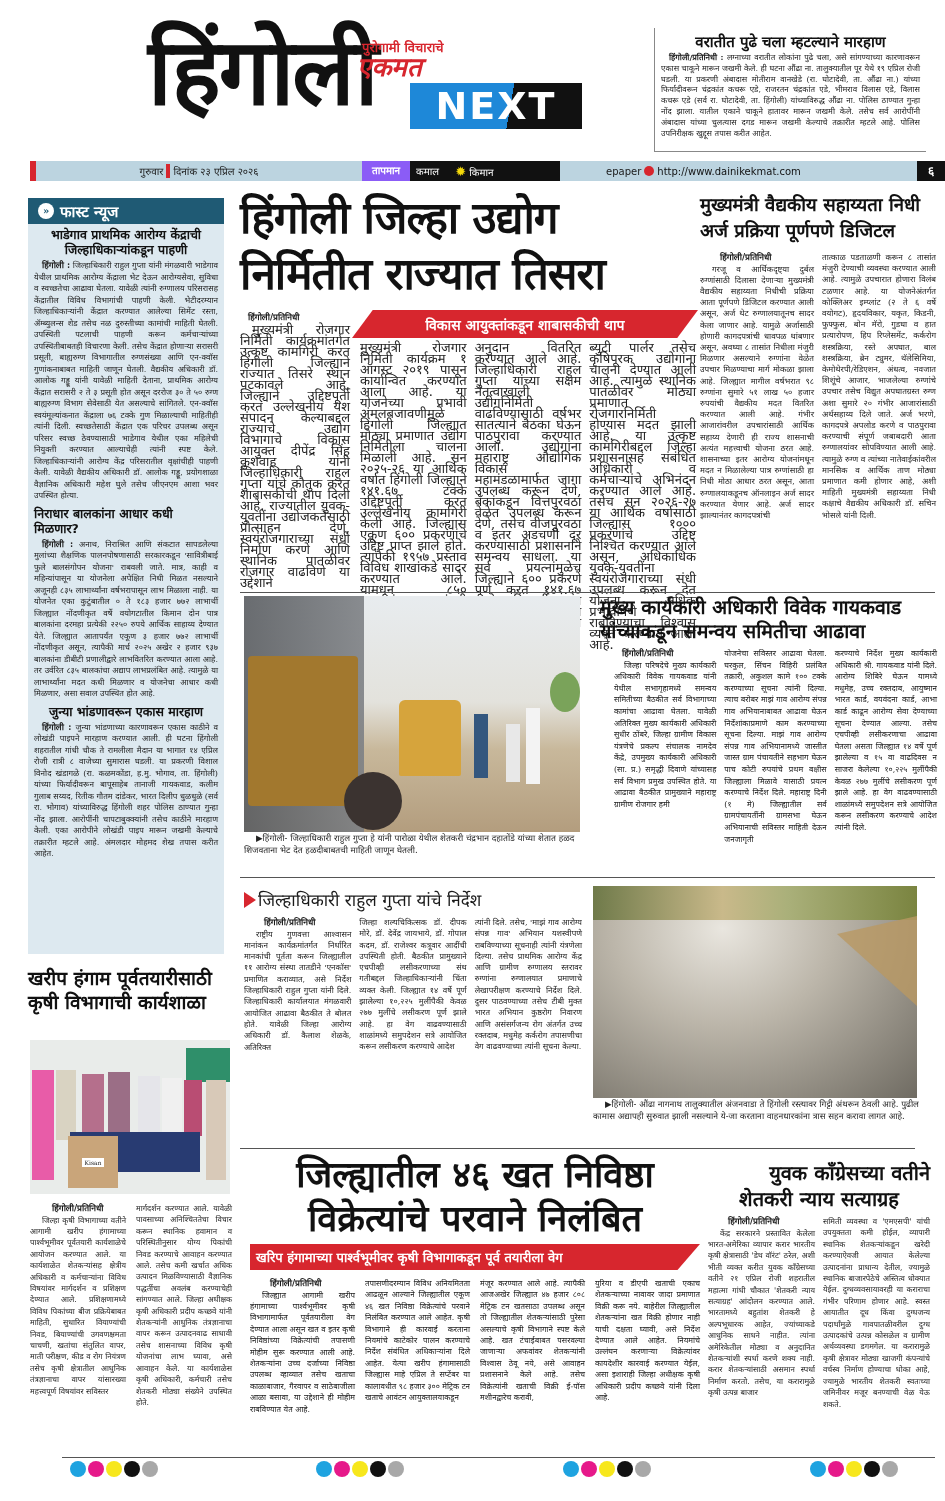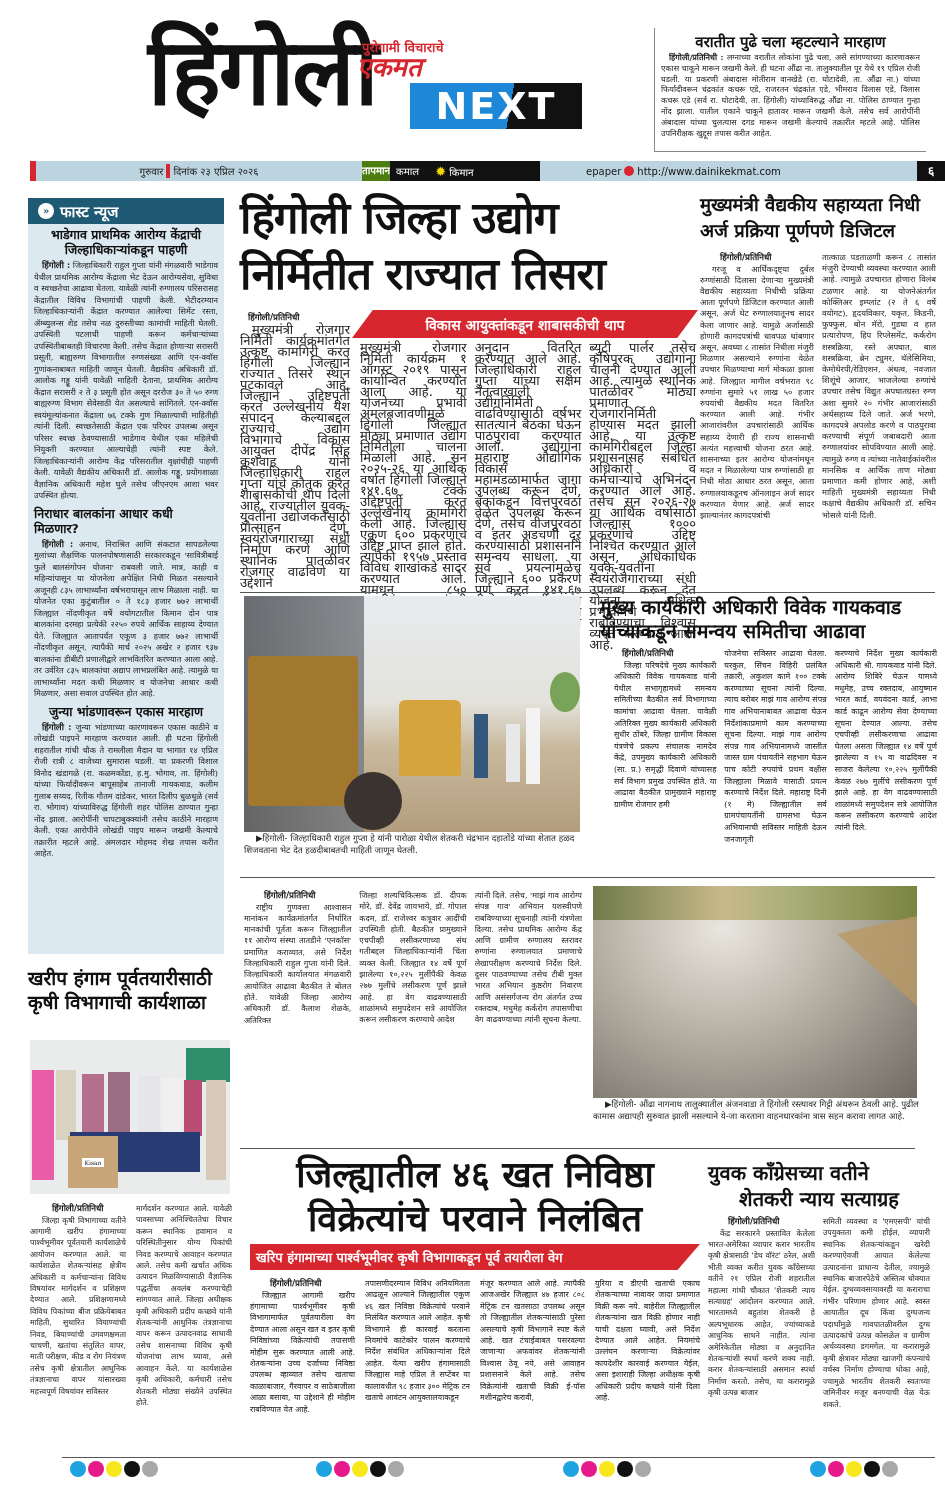--- a/index.html
+++ b/index.html
@@ -36,21 +36,21 @@
     </div>
   </div>
 
   <div class="abs" style="left:30px;top:161px;width:915px;height:20px;display:flex;align-items:center;font-size:10px;">
     <div style="width:6px;height:20px;background:#d7262e;"></div>
     <div style="flex:0 0 326px;height:20px;background:#bcd4e0;display:flex;align-items:center;justify-content:center;gap:3px;">
       <span>गुरुवार</span>
       <span style="display:inline-block;width:4px;height:14px;background:#d7262e;"></span>
       <span>दिनांक २३ एप्रिल २०२६</span>
     </div>
-    <div style="height:20px;line-height:20px;padding:0 0;background:#4d7c0f;color:#fff;font-weight:bold;">तापमान</div>
+    <div style="height:20px;line-height:20px;padding:0 10px;background:#8b5cf6;color:#fff;font-weight:bold;">तापमान</div>
     <div style="flex:0 0 150px;height:20px;background:#111;color:#fff;display:flex;align-items:center;padding-left:6px;gap:16px;">
       <span>कमाल</span>
       <span>
         <span style="color:#f5d90a;font-size:13px;">✹</span>
         <span>किमान</span>
       </span>
     </div>
     <div style="flex:1;height:20px;background:#bcd4e0;display:flex;align-items:center;padding-left:46px;font-family:'DejaVu Sans',sans-serif;font-size:10px;">
       <span>epaper</span>
       <span style="display:inline-block;width:10px;height:10px;border-radius:50%;background:#d7262e;margin:0 3px;"></span>
@@ -139,20 +139,24 @@
       <div class="body-text" style="text-indent:10px;font-size:7.9px;line-height:11.6px;">जिल्हा परिषदेचे मुख्य कार्यकारी अधिकारी विवेक गायकवाड यांनी येथील सभागृहामध्ये समन्वय समितीच्या बैठकीत सर्व विभागाच्या कामांचा आढावा घेतला. यावेळी अतिरिक्त मुख्य कार्यकारी अधिकारी सुधीर ठोंबरे, जिल्हा ग्रामीण विकास यंत्रणेचे प्रकल्प संचालक नामदेव केंद्रे, उपमुख्य कार्यकारी अधिकारी (सा. प्र.) समृद्धी दिवाणे यांच्यासह सर्व विभाग प्रमुख उपस्थित होते. या आढावा बैठकीत प्रामुख्याने महाराष्ट्र ग्रामीण रोजगार हमी</div>
     </div>
     <div class="body-text" style="font-size:7.9px;line-height:11.6px;">योजनेचा सविस्तर आढावा घेतला. घरकुल, सिंचन विहिरी प्रलंबित तक्रारी, अकुशल कामे १०० टक्के करण्याच्या सूचना त्यांनी दिल्या. त्याच बरोबर माझं गाव आरोग्य संपन्न गाव अभियानाबाबत आढावा घेऊन निर्देशांकाप्रमाणे काम करण्याच्या सूचना दिल्या. माझं गाव आरोग्य संपन्न गाव अभियानामध्ये जास्तीत जास्त ग्राम पंचायतीने सहभाग घेऊन पाच कोटी रुपयांचे प्रथम बक्षीस जिल्ह्याला मिळावे यासाठी प्रयत्न करण्याचे निर्देश दिले. महाराष्ट्र दिनी (१ मे) जिल्ह्यातील सर्व ग्रामपंचायतींनी ग्रामसभा घेऊन अभियानाची सविस्तर माहिती देऊन जनजागृती</div>
     <div class="body-text" style="font-size:7.9px;line-height:11.6px;">करण्याचे निर्देश मुख्य कार्यकारी अधिकारी श्री. गायकवाड यांनी दिले. आरोग्य शिबिरे घेऊन यामध्ये मधुमेह, उच्च रक्तदाब, आयुष्मान भारत कार्ड, वयवंदना कार्ड, आभा कार्ड काढून आरोग्य सेवा देण्याच्या सूचना देण्यात आल्या. तसेच एचपीव्ही लसीकरणाचा आढावा घेतला असता जिल्ह्यात १४ वर्षे पूर्ण झालेल्या व १५ वा वाढदिवस न साजरा केलेल्या १०,२२५ मुलींपैकी केवळ २७७ मुलींचे लसीकरण पूर्ण झाले आहे. हा वेग वाढवण्यासाठी शाळांमध्ये समुपदेशन सत्रे आयोजित करून लसीकरण करण्याचे आदेश त्यांनी दिले.</div>
   </div>
 </div>
 
 <div class="rule" style="left:240px;top:877px;width:695px;"></div>
 
 <div class="abs" style="left:244px;top:884px;width:338px;height:252px;">
+  <div style="display:flex;align-items:center;margin-top:4px;">
+    <span style="display:inline-block;width:0;height:0;border-top:8px solid transparent;border-bottom:8px solid transparent;border-left:12px solid #d7262e;margin-right:2px;"></span>
+    <span style="font-family:'DejaVu Sans',sans-serif;font-size:17px;">जिल्हाधिकारी राहुल गुप्ता यांचे निर्देश</span>
+  </div>
   <div class="cols" style="margin-top:6px;gap:8px;">
     <div>
       <div class="dateline" style="padding-left:12px;">हिंगोली/प्रतिनिधी</div>
       <div class="body-text" style="text-indent:12px;font-size:8px;line-height:11.3px;">राष्ट्रीय गुणवत्ता आश्वासन मानांकन कार्यक्रमांतर्गत निर्धारित मानकांची पूर्तता करून जिल्ह्यातील ११ आरोग्य संस्था तातडीने 'एनकॉस' प्रमाणित कराव्यात, असे निर्देश जिल्हाधिकारी राहुल गुप्ता यांनी दिले. जिल्हाधिकारी कार्यालयात मंगळवारी आयोजित आढावा बैठकीत ते बोलत होते. यावेळी जिल्हा आरोग्य अधिकारी डॉ. कैलाश शेळके, अतिरिक्त</div>
     </div>
     <div class="body-text" style="font-size:8px;line-height:11.3px;">जिल्हा शल्यचिकित्सक डॉ. दीपक मोरे, डॉ. देवेंद्र जायभाये, डॉ. गोपाल कदम, डॉ. राजेश्वर कत्रूवार आदींची उपस्थिती होती. बैठकीत प्रामुख्याने एचपीव्ही लसीकरणाच्या संथ गतीबद्दल जिल्हाधिकाऱ्यांनी चिंता व्यक्त केली. जिल्ह्यात १४ वर्षे पूर्ण झालेल्या १०,२२५ मुलींपैकी केवळ २७७ मुलींचे लसीकरण पूर्ण झाले आहे. हा वेग वाढवण्यासाठी शाळांमध्ये समुपदेशन सत्रे आयोजित करून लसीकरण करण्याचे आदेश</div>
     <div class="body-text" style="font-size:8px;line-height:11.3px;">त्यांनी दिले. तसेच, 'माझं गाव आरोग्य संपन्न गाव' अभियान यशस्वीपणे राबविण्याच्या सूचनाही त्यांनी यंत्रणेला दिल्या. तसेच प्राथमिक आरोग्य केंद्र आणि ग्रामीण रुग्णालय स्तरावर रुग्णांना रुग्णालयात प्रमाणाचे लेखापरीक्षण करण्याचे निर्देश दिले. दुसर पाठवण्याच्या तसेच टीबी मुक्त भारत अभियान कुष्ठरोग निवारण आणि असंसर्गजन्य रोग अंतर्गत उच्च रक्तदाब, मधुमेह कर्करोग तपासणीचा वेग वाढवण्याच्या त्यांनी सूचना केल्या.</div>
   </div>
 </div>
 
@@ -203,21 +207,21 @@
       <div class="dateline" style="padding-left:12px;">हिंगोली/प्रतिनिधी</div>
       <div class="body-text" style="text-indent:12px;font-size:7.9px;line-height:11.4px;">जिल्ह्यात आगामी खरीप हंगामाच्या पार्श्वभूमीवर कृषी विभागामार्फत पूर्वतयारीला वेग देण्यात आला असून खत व इतर कृषी निविष्ठांच्या विक्रेत्यांची तपासणी मोहीम सुरू करण्यात आली आहे. शेतकऱ्यांना उच्च दर्जाच्या निविष्ठा उपलब्ध व्हाव्यात तसेच खताचा काळाबाजार, गैरवापर व साठेबाजीला आळा बसावा, या उद्देशाने ही मोहीम राबविण्यात येत आहे.</div>
     </div>
     <div class="body-text" style="font-size:7.9px;line-height:11.4px;">तपासणीदरम्यान विविध अनियमितता आढळून आल्याने जिल्ह्यातील एकूण ४६ खत निविष्ठा विक्रेत्यांचे परवाने निलंबित करण्यात आले आहेत. कृषी विभागाने ही कारवाई करताना नियमांचे काटेकोर पालन करण्याचे निर्देश संबंधित अधिकाऱ्यांना दिले आहेत. येत्या खरीप हंगामासाठी जिल्ह्यास माहे एप्रिल ते सप्टेंबर या कालावधीत ९८ हजार ३०० मेट्रिक टन खताचे आवंटन आयुक्तालयाकडून</div>
     <div class="body-text" style="font-size:7.9px;line-height:11.4px;">मंजूर करण्यात आले आहे. त्यापैकी आजअखेर जिल्ह्यात ४७ हजार ८०८ मेट्रिक टन खतसाठा उपलब्ध असून तो जिल्ह्यातील शेतकऱ्यांसाठी पुरेसा असल्याचे कृषी विभागाने स्पष्ट केले आहे. खत टंचाईबाबत पसरवल्या जाणाऱ्या अफवांवर शेतकऱ्यांनी विश्वास ठेवू नये, असे आवाहन प्रशासनाने केले आहे. तसेच विक्रेत्यांनी खताची विक्री ई-पॉस मशीनद्वारेच करावी,</div>
     <div class="body-text" style="font-size:7.9px;line-height:11.4px;">युरिया व डीएपी खताची एकाच शेतकऱ्याच्या नावावर जादा प्रमाणात विक्री करू नये. बाहेरील जिल्ह्यातील शेतकऱ्यांना खत विक्री होणार नाही याची दक्षता घ्यावी, असे निर्देश देण्यात आले आहेत. नियमांचे उल्लंघन करणाऱ्या विक्रेत्यांवर कायदेशीर कारवाई करण्यात येईल, असा इशाराही जिल्हा अधीक्षक कृषी अधिकारी प्रदीप कच्छवे यांनी दिला आहे.</div>
   </div>
 </div>
 
 <div class="abs" style="left:708px;top:1160px;width:222px;height:310px;">
-  <div class="hl" style="font-size:20px;line-height:26px;text-align:left;">युवक काँग्रेसच्या वतीने</div>
+  <div class="hl" style="font-size:20px;line-height:26px;text-align:right;">युवक काँग्रेसच्या वतीने</div>
   <div class="hl" style="font-size:20px;line-height:26px;text-align:center;">शेतकरी न्याय सत्याग्रह</div>
   <div class="cols" style="margin-top:4px;gap:8px;">
     <div>
       <div class="dateline" style="padding-left:12px;">हिंगोली/प्रतिनिधी</div>
       <div class="body-text" style="text-indent:12px;font-size:7.8px;line-height:11.4px;">केंद्र सरकारने प्रस्तावित केलेला भारत-अमेरिका व्यापार करार भारतीय कृषी क्षेत्रासाठी 'डेथ वॉरंट' ठरेल, अशी भीती व्यक्त करीत युवक काँग्रेसच्या वतीने २१ एप्रिल रोजी शहरातील महात्मा गांधी चौकात 'शेतकरी न्याय सत्याग्रह' आंदोलन करण्यात आले. भारतामध्ये बहुतांश शेतकरी हे अल्पभूधारक आहेत, ज्यांच्याकडे आधुनिक साधने नाहीत. त्यांना अमेरिकेतील मोठ्या व अनुदानित शेतकऱ्यांशी स्पर्धा करणे शक्य नाही. करार शेतकऱ्यांसाठी असमान स्पर्धा निर्माण करतो. तसेच, या करारामुळे कृषी उत्पन्न बाजार</div>
     </div>
     <div class="body-text" style="font-size:7.8px;line-height:11.4px;">समिती व्यवस्था व 'एमएसपी' यांची उपयुक्तता कमी होईल, व्यापारी स्थानिक शेतकऱ्यांकडून खरेदी करण्याऐवजी आयात केलेल्या उत्पादनांना प्राधान्य देतील, ज्यामुळे स्थानिक बाजारपेठेचे अस्तित्व धोक्यात येईल. दुग्धव्यवसायावरही या कराराचा गंभीर परिणाम होणार आहे. स्वस्त आयातीत दूध किंवा दुग्धजन्य पदार्थांमुळे गावपातळीवरील दुग्ध उत्पादकांचे उत्पन्न कोसळेल व ग्रामीण अर्थव्यवस्था डगमगेल. या करारामुळे कृषी क्षेत्रावर मोठ्या खाजगी कंपन्यांचे वर्चस्व निर्माण होण्याचा धोका आहे, ज्यामुळे भारतीय शेतकरी स्वतःच्या जमिनीवर मजूर बनण्याची वेळ येऊ शकते.</div>
   </div>
 </div>
 

